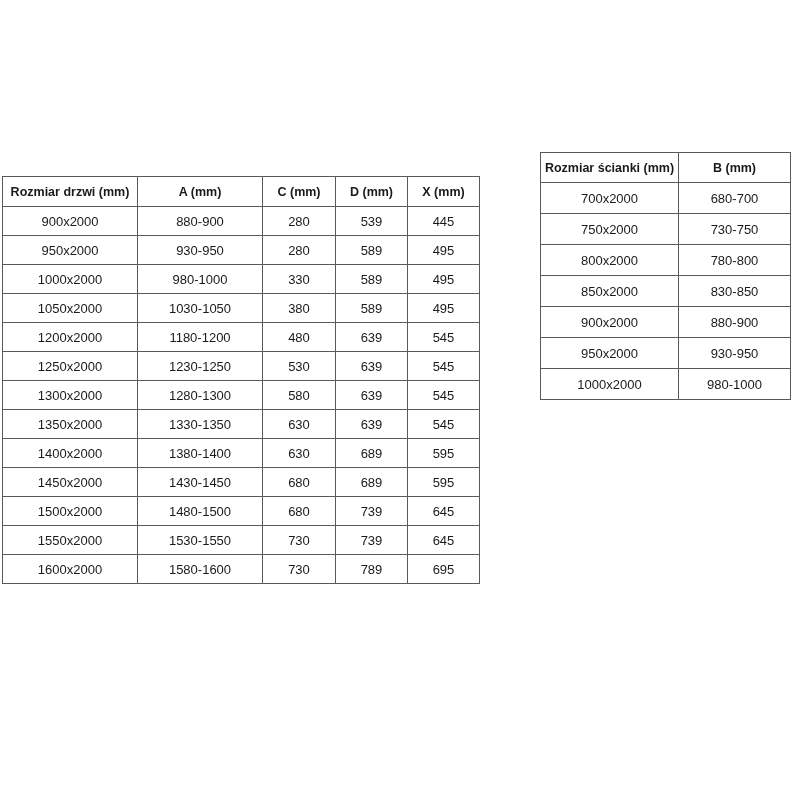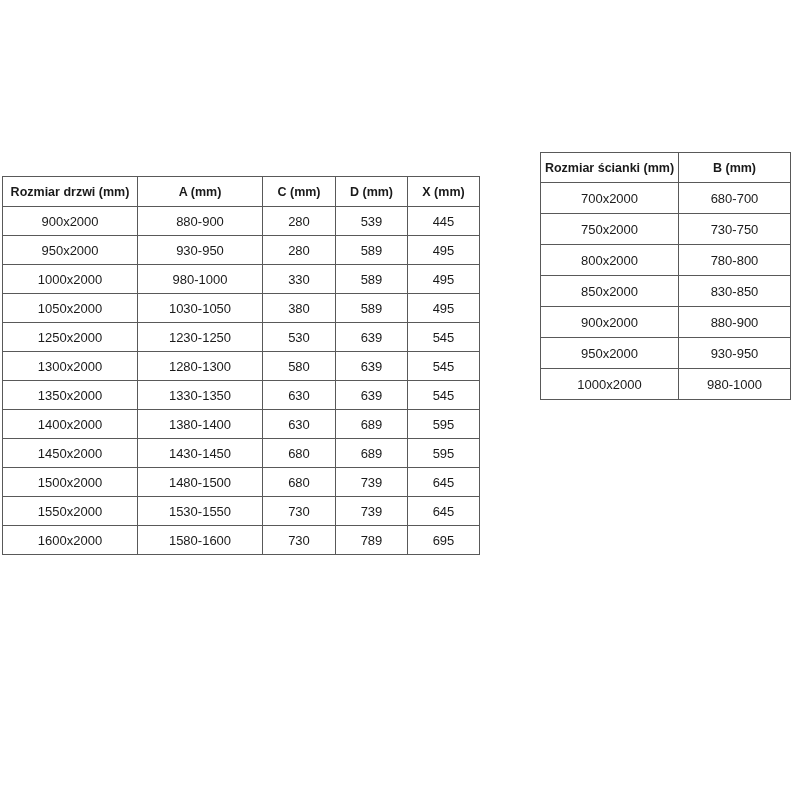--- a/index.html
+++ b/index.html
@@ -99,20 +99,27 @@
           <td>495</td>
         </tr>
         <tr>
           <td>1050x2000</td>
           <td>1030-1050</td>
           <td>380</td>
           <td>589</td>
           <td>495</td>
         </tr>
         <tr>
+          <td>1200x2000</td>
+          <td>1180-1200</td>
+          <td>480</td>
+          <td>639</td>
+          <td>545</td>
+        </tr>
+        <tr>
           <td>1250x2000</td>
           <td>1230-1250</td>
           <td>530</td>
           <td>639</td>
           <td>545</td>
         </tr>
         <tr>
           <td>1300x2000</td>
           <td>1280-1300</td>
           <td>580</td>

